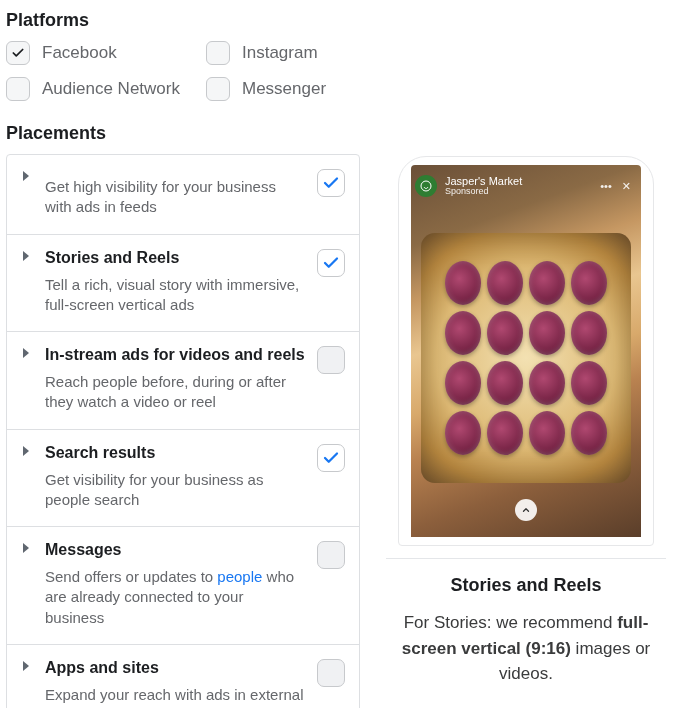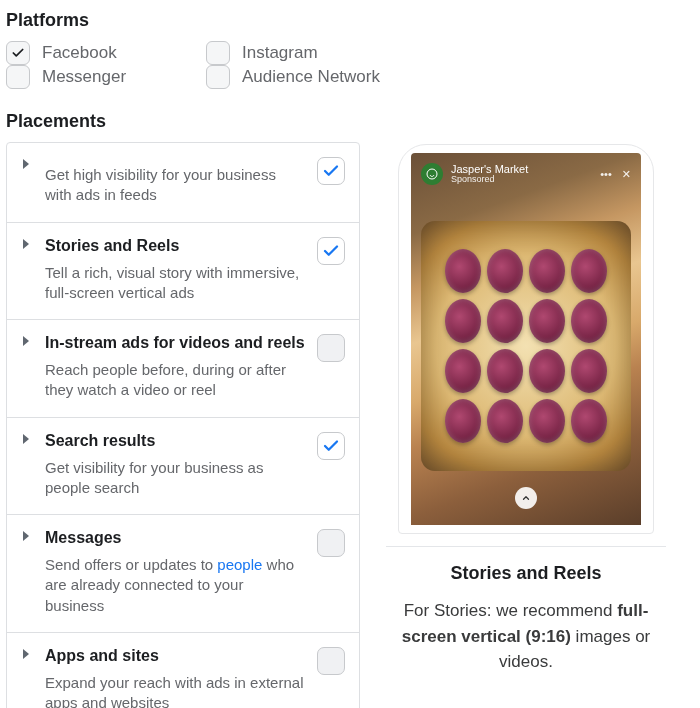--- a/index.html
+++ b/index.html
@@ -13,20 +13,21 @@
     padding: 10px 6px 0 6px;
   }
   .section-title {
     font-weight: 700;
     font-size: 18px;
     margin-bottom: 10px;
   }
   .platforms-grid {
     display: grid;
     grid-template-columns: 200px 200px;
+    row-gap: 12px;
     margin-bottom: 22px;
   }
   .platform-item {
     display: flex;
     align-items: center;
     gap: 12px;
   }
   .cb {
     width: 24px;
     height: 24px;
@@ -129,21 +130,21 @@
   .phone-screen {
     width: 100%;
     height: 372px;
     border-radius: 4px 4px 0 0;
     background: linear-gradient(160deg, #6b5038 0%, #8a6a45 18%, #c59762 30%, #e9c690 42%, #d8a96b 55%, #b98250 65%, #8c5f3c 80%, #5a3e2a 100%);
     position: relative;
     overflow: hidden;
   }
   .story-top {
     position: absolute;
-    top: 10px; left: 10px; right: 10px;
+    top: 10px; left: 4px; right: 10px;
     display: flex;
     align-items: center;
     gap: 8px;
     color: #fff;
     font-size: 11px;
   }
   .story-avatar {
     width: 22px; height: 22px;
     border-radius: 50%;
     background: #2e7d32;
@@ -234,27 +235,27 @@
   <div class="platform-item">
     <div class="cb">
       
     </div>
     <span class="platform-label">Instagram</span>
   </div>
   <div class="platform-item">
     <div class="cb">
       
     </div>
-    <span class="platform-label">Messenger</span>
+    <span class="platform-label">Audience Network</span>
   </div>
   <div class="platform-item">
     <div class="cb">
       
     </div>
-    <span class="platform-label">Audience Network</span>
+    <span class="platform-label">Messenger</span>
   </div>
 </div>
 
 <div class="section-title">Placements</div>
 <div class="content-row">
   <div class="placements-panel">
     <div class="placements-list">
 
       <div class="placement-row">
         <div class="expand-col">

